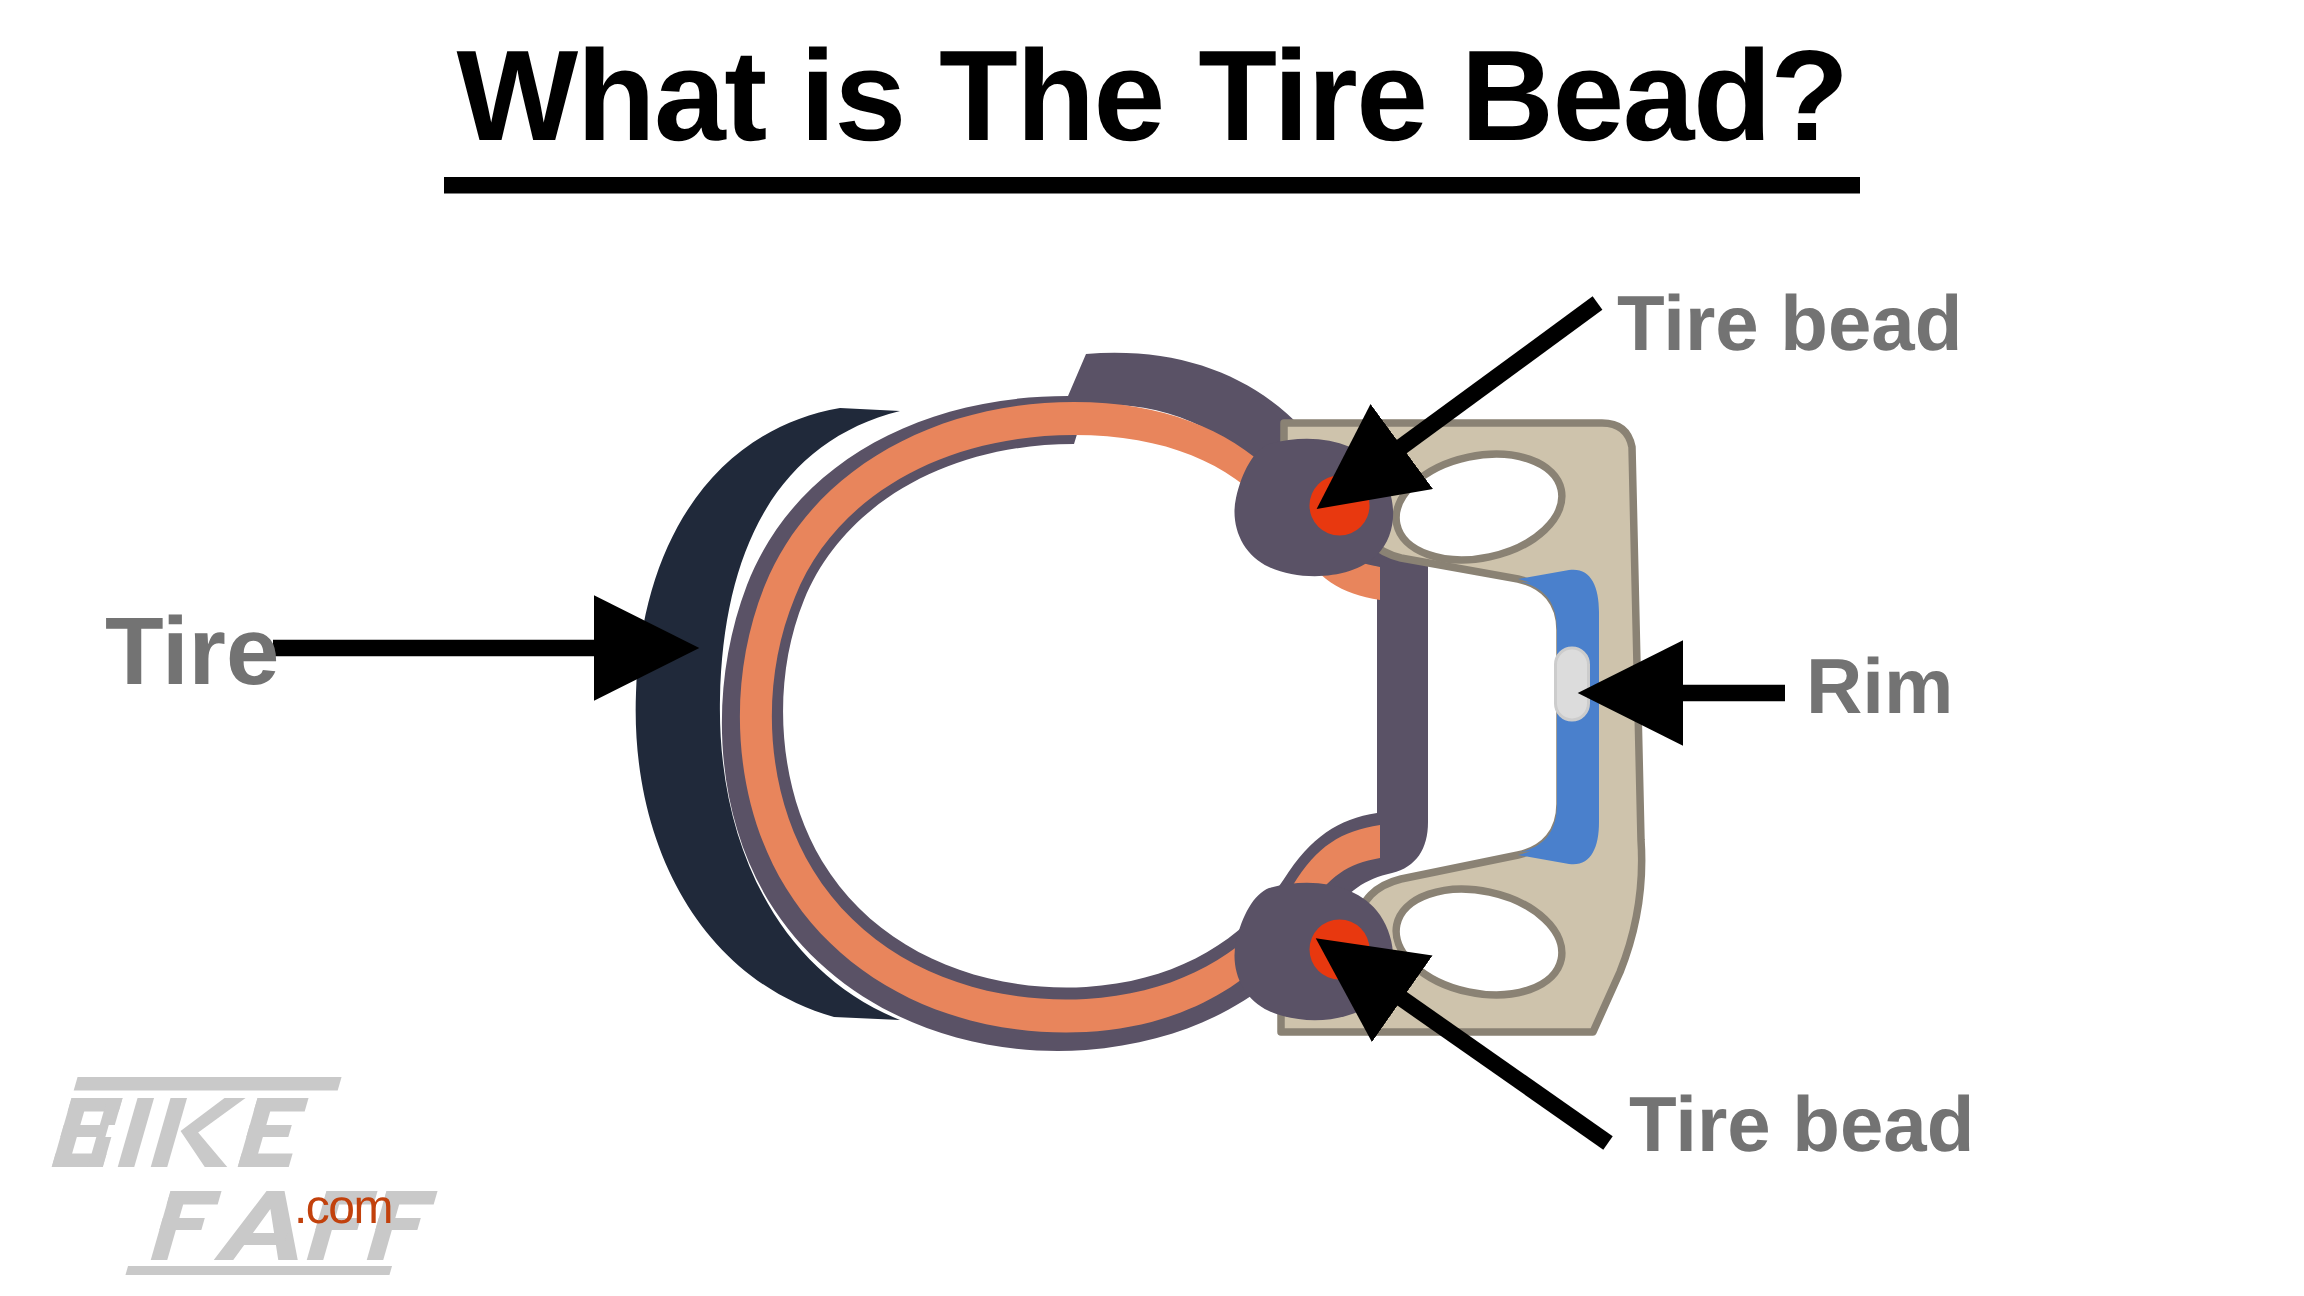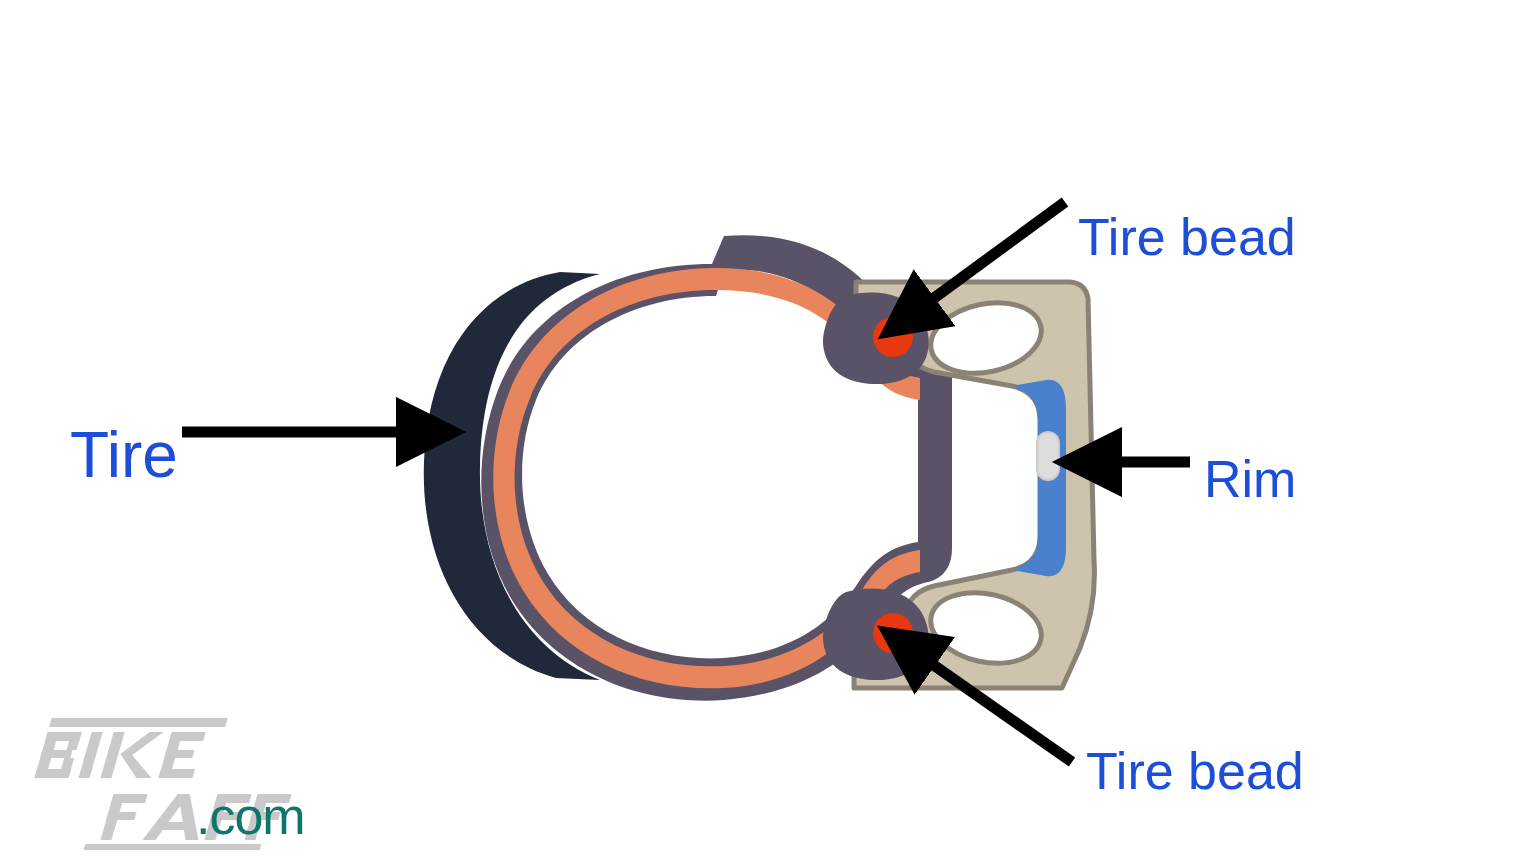--- a/index.html
+++ b/index.html
@@ -48,57 +48,59 @@
     left: 0;
     top: 0;
     width: 1536px;
     height: 864px;
   }
 
   
   .lbl {
     position: absolute;
     font-family: "Liberation Sans", sans-serif;
-    font-weight: normal;
-    color: #1d4ed8;
+    font-weight: bold;
+    color: #737373;
     white-space: nowrap;
     line-height: 1;
-    margin-top: 21px;
   }
   .lbl-tire      { left: 70px;   top: 402px; font-size: 64px; }
   .lbl-rim       { left: 1204px; top: 432px; font-size: 52px; }
   .lbl-bead-top  { left: 1078px; top: 190px; font-size: 52px; }
   .lbl-bead-bot  { left: 1086px; top: 724px; font-size: 52px; }
 
   
   .watermark {
     position: absolute;
     left: 26px;
     top: 710px;
     width: 330px;
     height: 140px;
     pointer-events: none;
   }
   .wm-dotcom {
     position: absolute;
     left: 196px;
     top: 786px;
     font-family: "Liberation Sans", sans-serif;
-    font-size: 52px;
+    font-size: 32px;
     font-weight: normal;
-    color: #0f766e;
+    color: #c2410c;
     letter-spacing: -1px;
     text-align: center;
   }
 </style>
 </head>
 <body>
 
 <div id="stage">
 
+  <div class="title-wrap">
+    <span class="title-text">What is The Tire Bead?</span>
+  </div>
 
   <svg id="diagram" viewBox="0 0 1536 864">
 
     <defs>
 
       <marker id="ah" markerWidth="9" markerHeight="9" refX="2.2" refY="3.2" orient="auto" markerUnits="strokeWidth">
         <path d="M0,0 L6.4,3.2 L0,6.4 Z" fill="#000000"></path>
       </marker>
     </defs>
 

